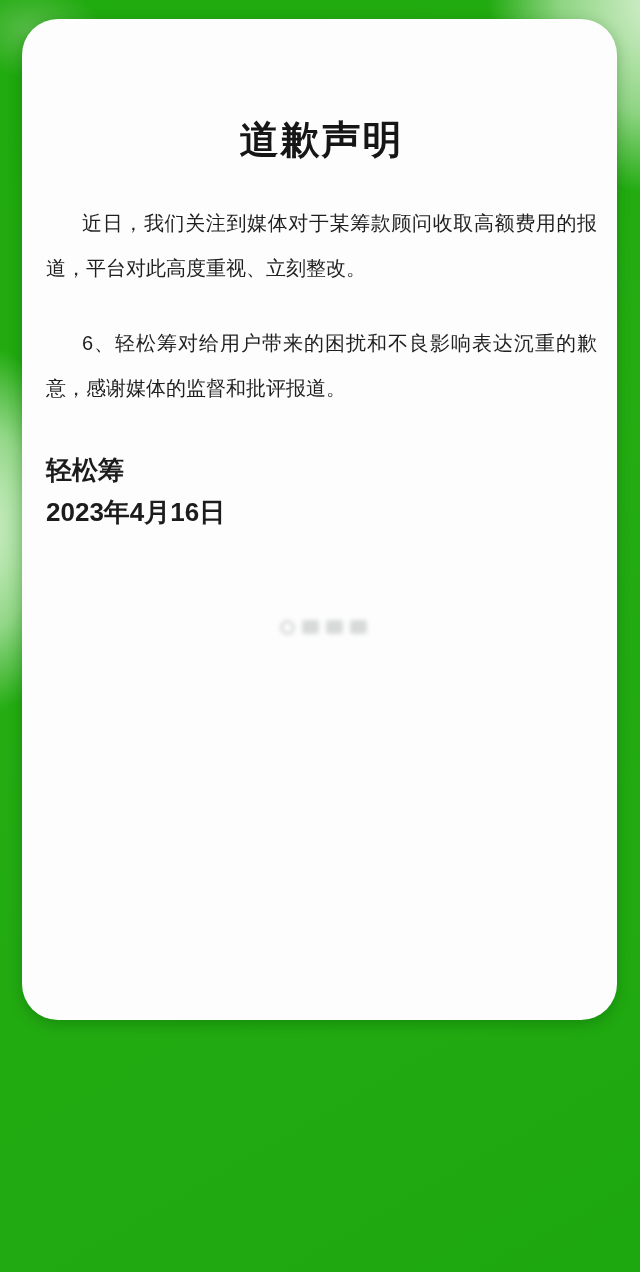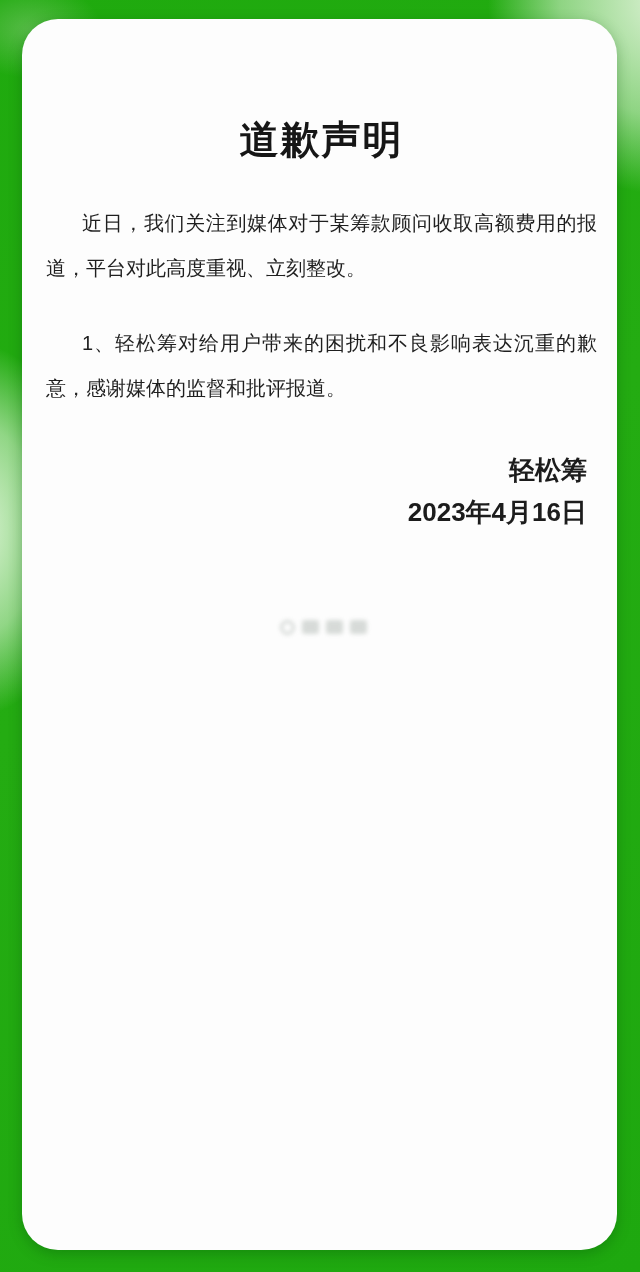--- a/index.html
+++ b/index.html
@@ -14,21 +14,21 @@
       radial-gradient(150px 240px at -28px 530px, rgba(235,249,229,0.95) 0%, rgba(235,249,229,0.55) 45%, rgba(235,249,229,0) 78%),
       radial-gradient(90px 60px at 30px 30px,     rgba(250,240,240,0.25) 0%, rgba(250,240,240,0) 80%),
       linear-gradient(150deg, #1faa0e 0%, #24ac12 45%, #1ea80f 100%);
   }
 
   .card {
     position: absolute;
     left: 22px;
     top: 19px;
     width: 595px;
-    height: 1231px;
+    height: 1001px;
     background: #fdfdfd;
     border-radius: 36px;
     box-shadow: 0 4px 14px rgba(0, 70, 10, 0.30);
   }
 
   .content {
     padding: 96px 20px 0 24px;
     color: #1f1f1f;
   }
 
@@ -48,21 +48,21 @@
     line-height: 45px;
     text-indent: 36px;
     text-align: justify;
     word-break: break-all;
     font-weight: 400;
   }
 
   .sign-block {
     margin-top: 38px;
     padding-right: 10px;
-    text-align: right;
+    text-align: left;
     font-size: 26px;
     line-height: 42px;
     font-weight: 600;
     color: #1c1c1c;
   }
 
   
   .watermark {
     position: absolute;
     left: 258px;
@@ -90,21 +90,21 @@
 </head>
 <body>
 
 <div class="card">
   <div class="content">
 
     <h1 class="title">道歉声明</h1>
 
     <p class="para">近日，我们关注到媒体对于某筹款顾问收取高额费用的报道，平台对此高度重视、立刻整改。</p>
 
-    <p class="para">1、轻松筹对给用户带来的困扰和不良影响表达沉重的歉意，感谢媒体的监督和批评报道。</p>
+    <p class="para">6、轻松筹对给用户带来的困扰和不良影响表达沉重的歉意，感谢媒体的监督和批评报道。</p>
 
 
 
 
     <div class="sign-block">
       <div>轻松筹</div>
       <div>2023年4月16日</div>
     </div>
   </div>
 

